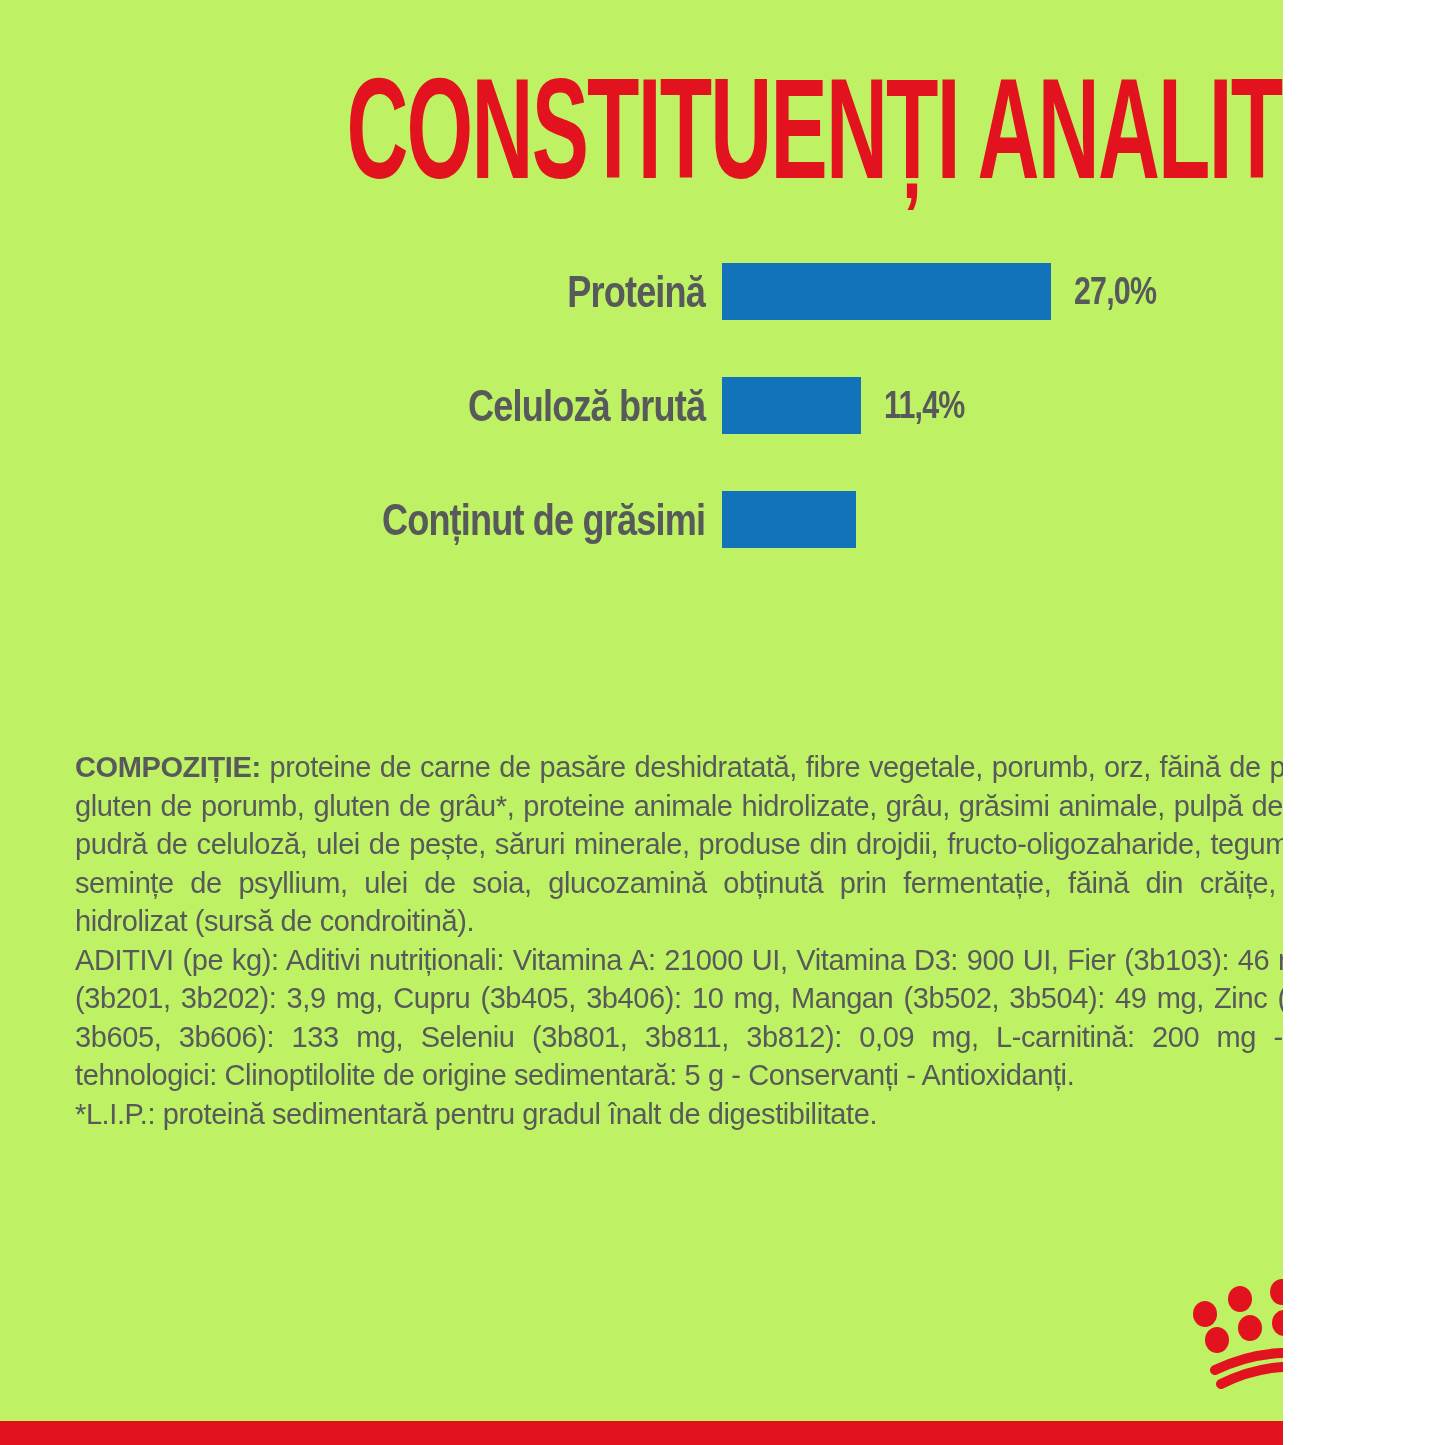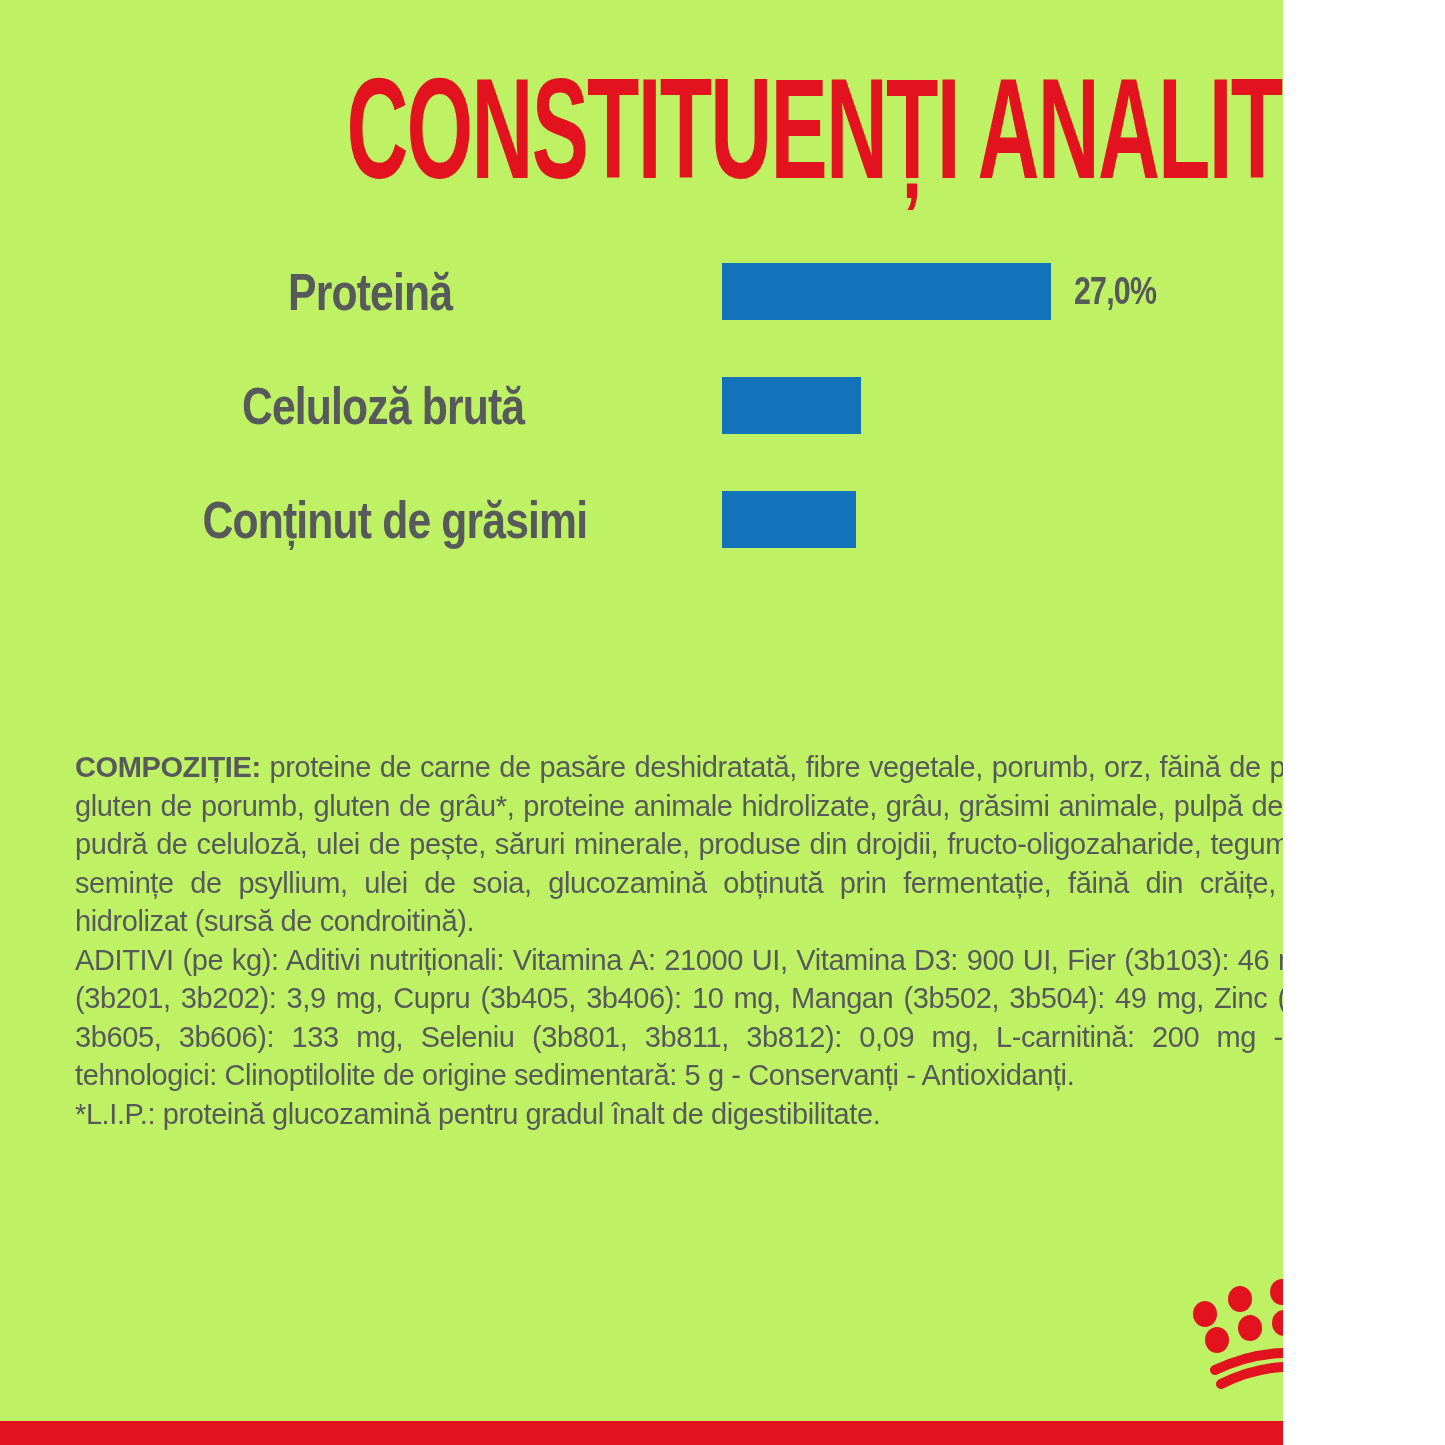--- a/index.html
+++ b/index.html
@@ -41,22 +41,22 @@
   }
   .chart-row {
     display: flex;
     align-items: center;
     height: 57px;
     margin-bottom: 57px;
   }
   .chart-label {
     width: 705px;
     flex: 0 0 705px;
-    text-align: center;
-    font-size: 52px;
+    text-align: right;
+    font-size: 44px;
     font-weight: bold;
     color: var(--gray, #58595B);
     white-space: nowrap;
   }
   .chart-label .squeeze {
     display: inline-block;
     transform: scaleX(0.82);
     transform-origin: right center;
     letter-spacing: -1px;
   }
@@ -125,31 +125,32 @@
 
   <div class="chart">
     <div class="chart-row">
       <div class="chart-label"><span class="squeeze">Proteină</span></div>
       <div class="bar" style="width: 329.4px; background: rgb(18, 114, 186);"></div>
       <div class="chart-value"><span class="squeeze">27,0%</span></div>
     </div>
     <div class="chart-row">
       <div class="chart-label"><span class="squeeze">Celuloză brută</span></div>
       <div class="bar" style="width: 139.08px; background: rgb(18, 114, 186);"></div>
+      <div class="chart-value"><span class="squeeze">11,4%</span></div>
     </div>
     <div class="chart-row">
       <div class="chart-label"><span class="squeeze">Conținut de grăsimi</span></div>
       <div class="bar" style="width: 134.2px; background: rgb(18, 114, 186);"></div>
     </div>
   </div>
 
   <div class="composition">
     <p><span class="lead">COMPOZIȚIE:</span><span> proteine de carne de pasăre deshidratată, fibre vegetale, porumb, orz, făină de porumb, gluten de porumb, gluten de grâu*, proteine animale hidrolizate, grâu, grăsimi animale, pulpă de sfeclă, pudră de celuloză, ulei de pește, săruri minerale, produse din drojdii, fructo-oligozaharide, tegumente și semințe de psyllium, ulei de soia, glucozamină obținută prin fermentație, făină din crăițe, cartilaj hidrolizat (sursă de condroitină).</span></p>
     <p><span>ADITIVI (pe kg): Aditivi nutriționali: Vitamina A: 21000 UI, Vitamina D3: 900 UI, Fier (3b103): 46 mg, Iod (3b201, 3b202): 3,9 mg, Cupru (3b405, 3b406): 10 mg, Mangan (3b502, 3b504): 49 mg, Zinc (3b603, 3b605, 3b606): 133 mg, Seleniu (3b801, 3b811, 3b812): 0,09 mg, L-carnitină: 200 mg - Aditivi tehnologici: Clinoptilolite de origine sedimentară: 5 g - Conservanți - Antioxidanți.</span></p>
-    <p><span>*L.I.P.: proteină glucozamină pentru gradul înalt de digestibilitate.</span></p>
+    <p><span>*L.I.P.: proteină sedimentară pentru gradul înalt de digestibilitate.</span></p>
   </div>
 
   <div class="logo">
     <svg width="205" height="118" viewBox="0 0 205 118" xmlns="http://www.w3.org/2000/svg">
       <g fill="#E2131E">
 
         <ellipse cx="13" cy="36" rx="12" ry="13"></ellipse>
         <ellipse cx="48" cy="21" rx="12" ry="13"></ellipse>
         <ellipse cx="90" cy="14" rx="12" ry="13"></ellipse>
         <ellipse cx="133" cy="19" rx="12" ry="13"></ellipse>

